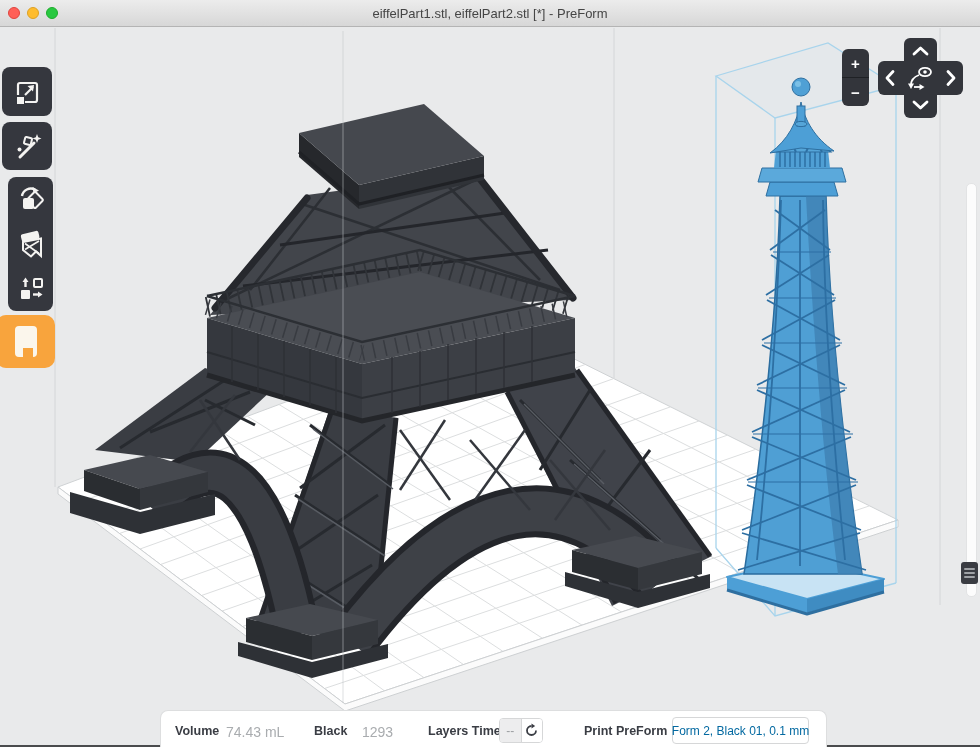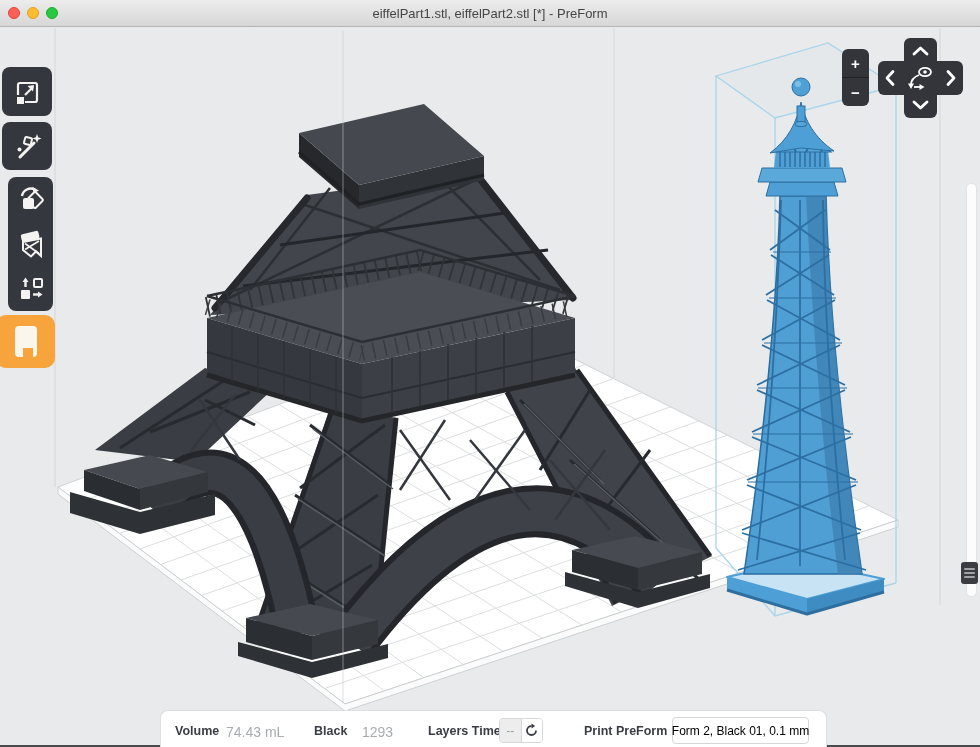--- a/index.html
+++ b/index.html
@@ -49,21 +49,21 @@
   .status-bar{position:absolute;left:160px;top:710px;width:665px;height:37px;background:#FFF;
               border:1px solid #DDDEDF;border-bottom:none;border-radius:8px 8px 0 0;z-index:30;}
   .sb-label{position:absolute;top:13px;font-size:12.5px;font-weight:bold;color:#3A3D44;white-space:nowrap;}
   .sb-value{position:absolute;top:13px;font-size:14px;color:#A9ACAF;white-space:nowrap;}
   .split-btn{position:absolute;left:338px;top:7px;width:44px;height:25px;border:1px solid #D6D7D8;
              border-radius:4px;display:flex;overflow:hidden;box-sizing:border-box;cursor:pointer;}
   .split-left{width:50%;background:#EDEDEE;color:#9B9EA1;font-size:12px;display:flex;
               align-items:center;justify-content:center;border-right:1px solid #D6D7D8;}
   .split-right{width:50%;background:#FFF;display:flex;align-items:center;justify-content:center;}
   .settings-btn{position:absolute;left:511px;top:6px;width:137px;height:27px;border:1px solid #D6D7D8;
-                border-radius:4px;background:#FFF;font-size:12px;color:#000000;display:flex;
+                border-radius:4px;background:#FFF;font-size:12px;color:#0369a1;display:flex;
                 align-items:center;justify-content:center;box-sizing:border-box;cursor:pointer;white-space:nowrap;}
 </style>
 </head>
 <body>
 
 <div class="window">
 
   <svg class="scene-svg" width="980" height="747" viewBox="0 0 980 747">
 
     <g stroke="#D4D6D8" stroke-width="1">

